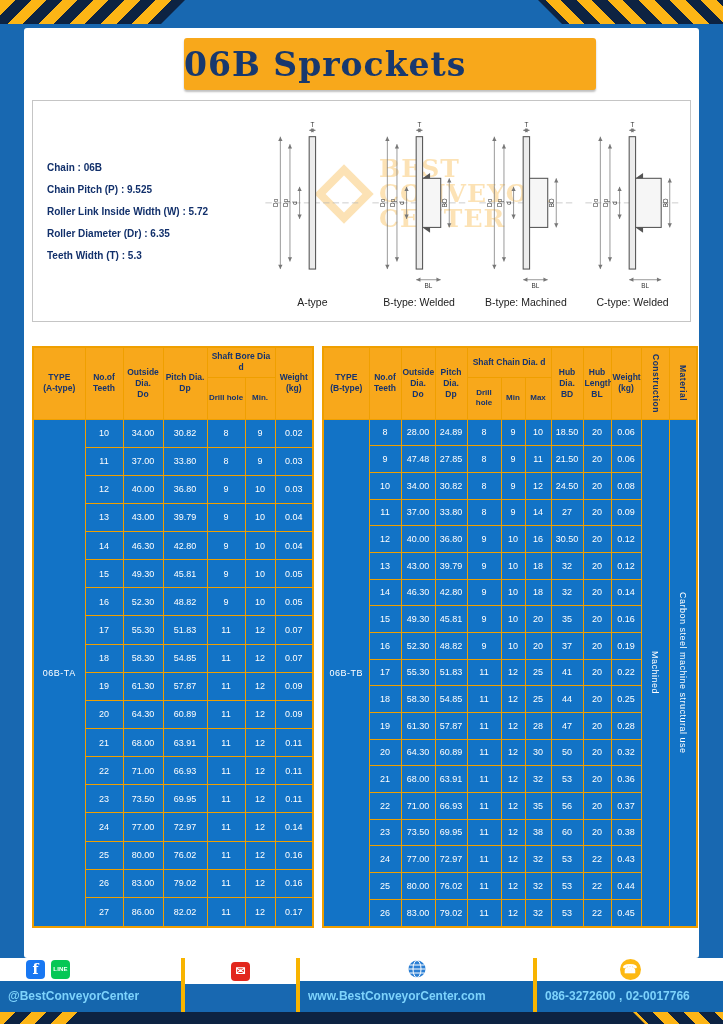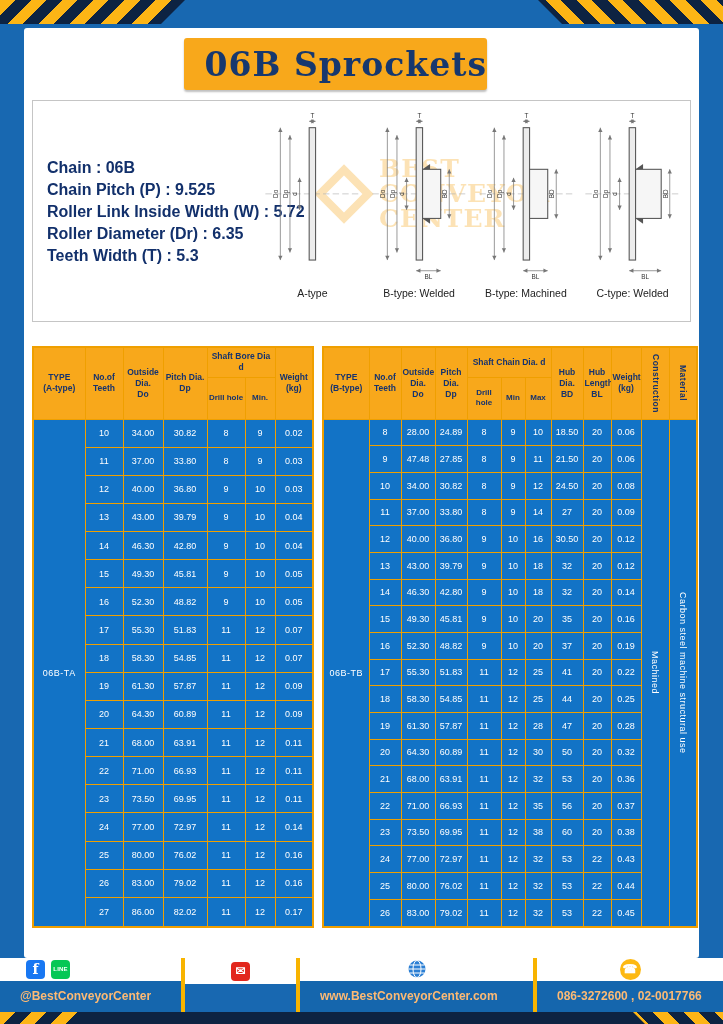--- a/index.html
+++ b/index.html
@@ -11,34 +11,34 @@
   .hazard { position:absolute; background:repeating-linear-gradient(135deg,#fdb515 0 11px,#0d2342 11px 22px); }
   .hazard-tl { left:0; top:0; width:185px; height:24px; clip-path:polygon(0 0,100% 0,calc(100% - 24px) 100%,0 100%); }
   .hazard-tr { right:0; top:0; width:185px; height:24px; clip-path:polygon(0 0,100% 0,100% 100%,24px 100%);
                background:repeating-linear-gradient(45deg,#fdb515 0 11px,#0d2342 11px 22px); }
   .hazard-bl { left:0; top:0; width:90px; height:12px; clip-path:polygon(0 0,100% 0,calc(100% - 12px) 100%,0 100%); }
   .hazard-br { right:0; top:0; width:90px; height:12px; clip-path:polygon(0 0,100% 0,100% 100%,12px 100%);
                background:repeating-linear-gradient(45deg,#fdb515 0 11px,#0d2342 11px 22px); }
 
   .white-panel { position:absolute; left:24px; top:28px; width:675px; height:930px; background:#ffffff; border-radius:3px; }
 
-  .title-banner { position:absolute; left:160px; top:10px; width:303px; height:52px; background:#f8a81b;
-                  border-radius:3px; display:flex; align-items:center; justify-content:flex-end;
+  .title-banner { position:absolute; left:160px; top:10px; width:412px; height:52px; background:#f8a81b;
+                  border-radius:3px; display:flex; align-items:center; justify-content:flex-start;
                   box-shadow:0 2px 2px rgba(0,0,0,.25); }
   .title-text { font-family:"DejaVu Serif", serif; font-weight:bold; font-size:33px; color:#17386e; letter-spacing:1px; }
 
   .spec-panel { position:absolute; left:8px; top:72px; width:659px; height:222px; background:#fff; border:1px solid #c5c5c5; }
   .spec-lines { position:absolute; left:14px; top:56px; }
-  .spec-line  { font-size:16px; font-weight:bold; color:#12306b; line-height:22px; white-space:nowrap; }
+  .spec-line  { font-size:10px; font-weight:bold; color:#12306b; line-height:22px; white-space:nowrap; }
 
   .watermark { position:absolute; left:290px; top:55px; display:flex; align-items:center; gap:14px; opacity:.32; pointer-events:none; z-index:1; }
   .wm-mark { width:42px; height:42px; border:8px solid #f6a81c; transform:rotate(45deg); }
   .wm-text div { font-family:"DejaVu Serif", serif; font-size:25px; font-weight:bold; color:#f6a81c; line-height:25px; letter-spacing:1px; }
 
-  .drawings { position:absolute; left:226px; top:6px; right:4px; bottom:4px; display:flex; z-index:2; }
+  .drawings { position:absolute; left:226px; top:6px; right:4px; bottom:4px; display:flex; z-index:2;align-items:center; }
   .drawing  { flex:1; display:flex; flex-direction:column; align-items:center; justify-content:flex-start; }
   .drawing-svg { width:100%; height:178px; }
   .drawing-label { font-size:10.5px; color:#222; margin-top:2px; white-space:nowrap; }
 
   .tables { position:absolute; left:8px; top:318px; display:flex; gap:8px; }
   table.tbl { border-collapse:collapse; table-layout:fixed; border:2px solid #ef9f00; }
   .tbl-a { width:281px; height:582px; }
   .tbl-b { width:374px; height:582px; }
   .tbl th, .tbl td { border:1px solid #ef9f00; text-align:center; vertical-align:middle; padding:0; overflow:hidden; }
   .tbl th { background:#f8a81b; color:#16336e; font-size:8.5px; font-weight:bold; white-space:pre-line; line-height:1.3; padding:2px 1px; }
@@ -48,21 +48,21 @@
   .type-cell { font-size:10px; font-weight:normal; letter-spacing:.5px; }
   .vert-th { writing-mode:vertical-rl; font-size:8px; letter-spacing:.5px; padding:2px 0; }
   .vert-td { writing-mode:vertical-rl; font-size:9.5px; letter-spacing:.5px; }
 
   .footer { position:absolute; left:0; top:958px; width:723px; height:54px; display:flex; }
   .fsection { display:flex; flex-direction:column; }
   .fsection:not(:last-child) { border-right:4px solid #f8b400; }
   .s1 { width:185px; } .s2 { width:115px; } .s3 { width:237px; } .s4 { flex:1; }
   .fs-icons { height:26px; background:#ffffff; display:flex; align-items:center; justify-content:center; gap:6px; }
   .s1 .fs-icons { justify-content:flex-start; padding-left:26px; }
-  .fs-label { height:36px; background:#1566ad; color:#fdba74; font-weight:bold; font-size:12px; display:flex; align-items:center; padding-left:20px; white-space:nowrap; }
+  .fs-label { height:36px; background:#1566ad; color:#7dd3fc; font-weight:bold; font-size:12px; display:flex; align-items:center; padding-left:8px; white-space:nowrap; }
 
   .ficon { width:19px; height:19px; border-radius:4px; color:#fff; display:flex; align-items:center; justify-content:center; font-weight:bold; flex:0 0 auto; }
   .facebook-icon { background:#1877f2; font-size:14px; font-family:"DejaVu Serif", serif; }
   .line-icon { background:#06c755; font-size:6px; letter-spacing:.2px; }
   .email-icon { background:#e2271d; font-size:12px; }
   .phone-icon { background:#fdb913; border-radius:50%; width:21px; height:21px; font-size:12px; }
   .globe-icon { background:transparent; border-radius:50%; width:20px; height:20px; }
 
   .bottom-strip { position:absolute; left:0; top:1012px; width:723px; height:12px; background:#0d2342; }
 </style>

